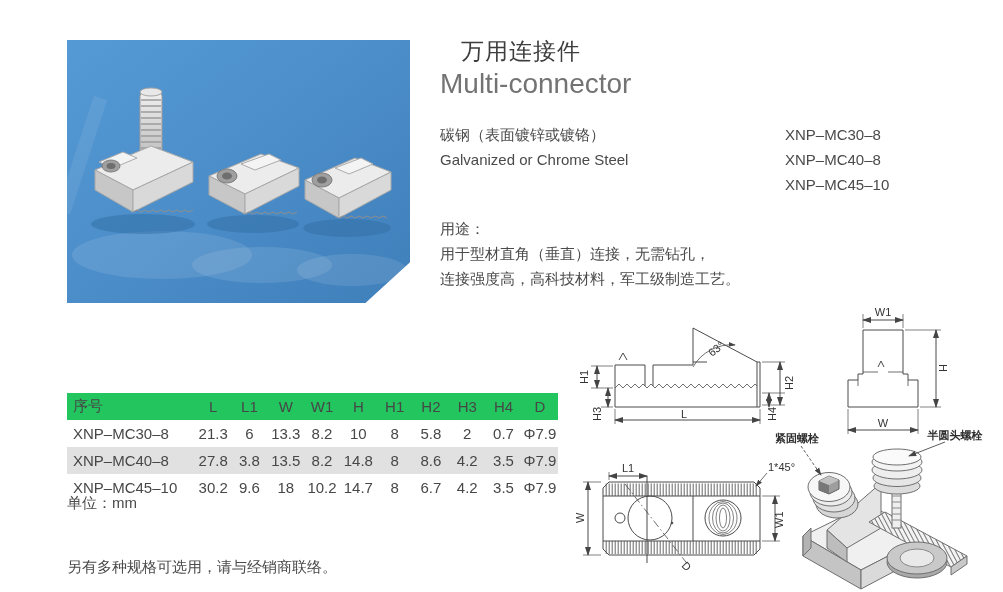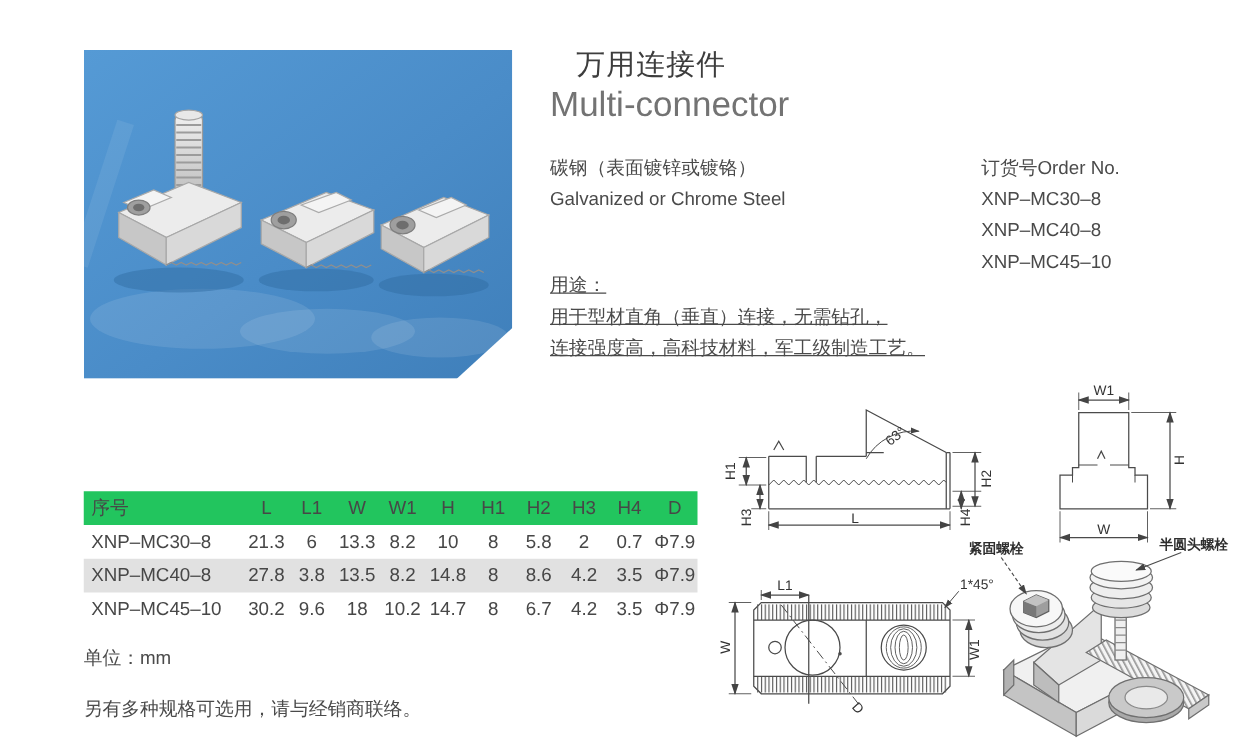--- a/index.html
+++ b/index.html
@@ -8,31 +8,31 @@
 
   
   .photo{position:absolute;left:67px;top:40px;width:343px;height:263px;
          clip-path:polygon(0 0,100% 0,100% 84.5%,87% 100%,0 100%);}
   
   .title-zh{position:absolute;left:440px;top:36px;font-size:23px;color:#3d3d3d;letter-spacing:1px;margin-left:21px;}
   .title-en{position:absolute;left:440px;top:68px;font-size:28px;color:#737373;}
   .block{position:absolute;font-size:15px;line-height:25px;color:#4a4a4a;}
   .mat{left:440px;top:122px;}
   .ord{left:785px;top:122px;}
-  .use{left:440px;top:216px;text-decoration:underline;}
+  .use{left:440px;top:216px;}
 
   
   .spec-table{position:absolute;left:67px;top:393px;width:491px;font-size:15px;color:#474747;}
   .t-row{display:grid;grid-template-columns:128px repeat(10,1fr);height:27px;align-items:center;}
   .t-row .c0{text-align:left;padding-left:6px;}
   .t-row .cn{text-align:center;}
   .t-head{background:#22c55e;}
   .t-alt{background:#e1e1e1;}
 
-  .unit-note{position:absolute;left:67px;top:517px;font-size:15px;}
+  .unit-note{position:absolute;left:67px;top:494px;font-size:15px;}
   .footer-note{position:absolute;left:67px;top:558px;font-size:15px;font-family:Liberation Mono, monospace;}
 
   .drawings{position:absolute;left:575px;top:290px;width:428px;height:302px;}
   svg text{font-family:"Liberation Sans","DejaVu Sans",sans-serif;}
   .dimtxt{font-size:11px;fill:#333;}
   .callout{font-size:11px;font-weight:700;fill:#2e2e2e;}
 </style>
 </head>
 <body>
 
@@ -100,21 +100,20 @@
 
   <div class="title-zh">万用连接件</div>
   <div class="title-en">Multi-connector</div>
 
   <div class="block mat">
     <div>碳钢（表面镀锌或镀铬）</div>
     <div>Galvanized or Chrome Steel</div>
   </div>
 
   <div class="block ord">
-    <div>订货号Order No.</div>
     <div>XNP–MC30–8</div>
     <div>XNP–MC40–8</div>
     <div>XNP–MC45–10</div>
   </div>
 
   <div class="block use">
     <div>用途：</div>
     <div>用于型材直角（垂直）连接，无需钻孔，</div>
     <div>连接强度高，高科技材料，军工级制造工艺。</div>
   </div>

